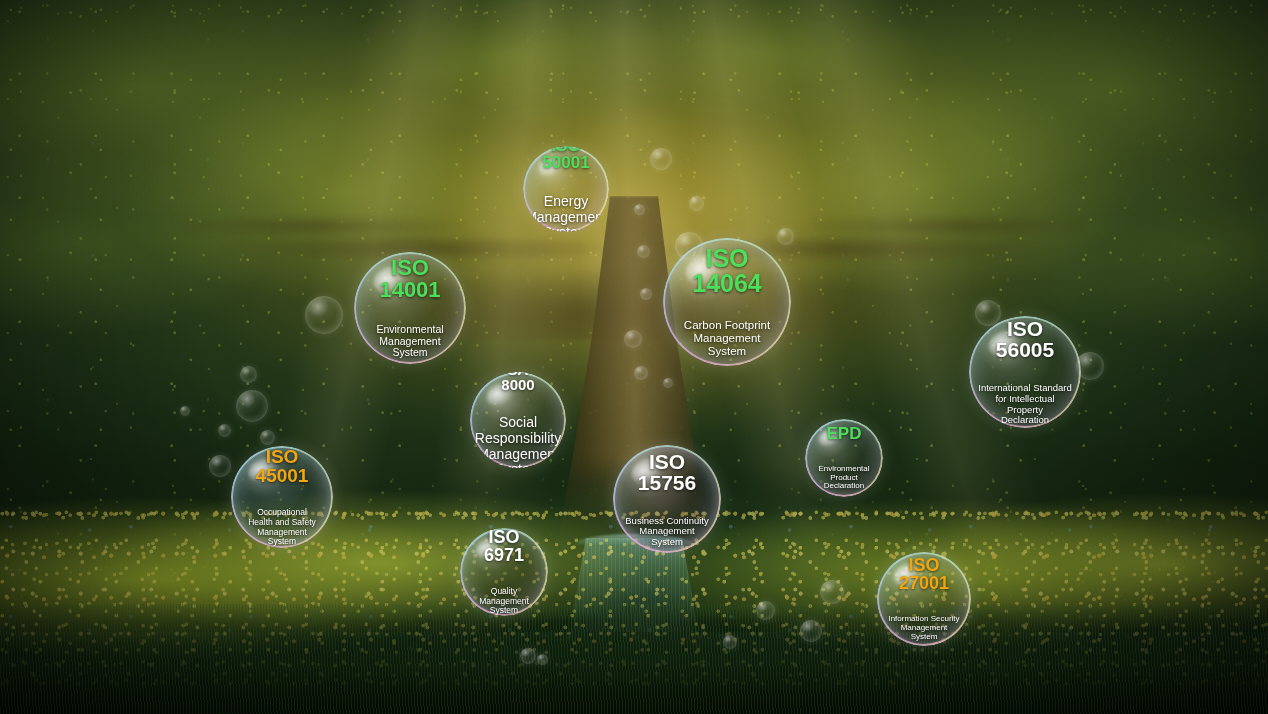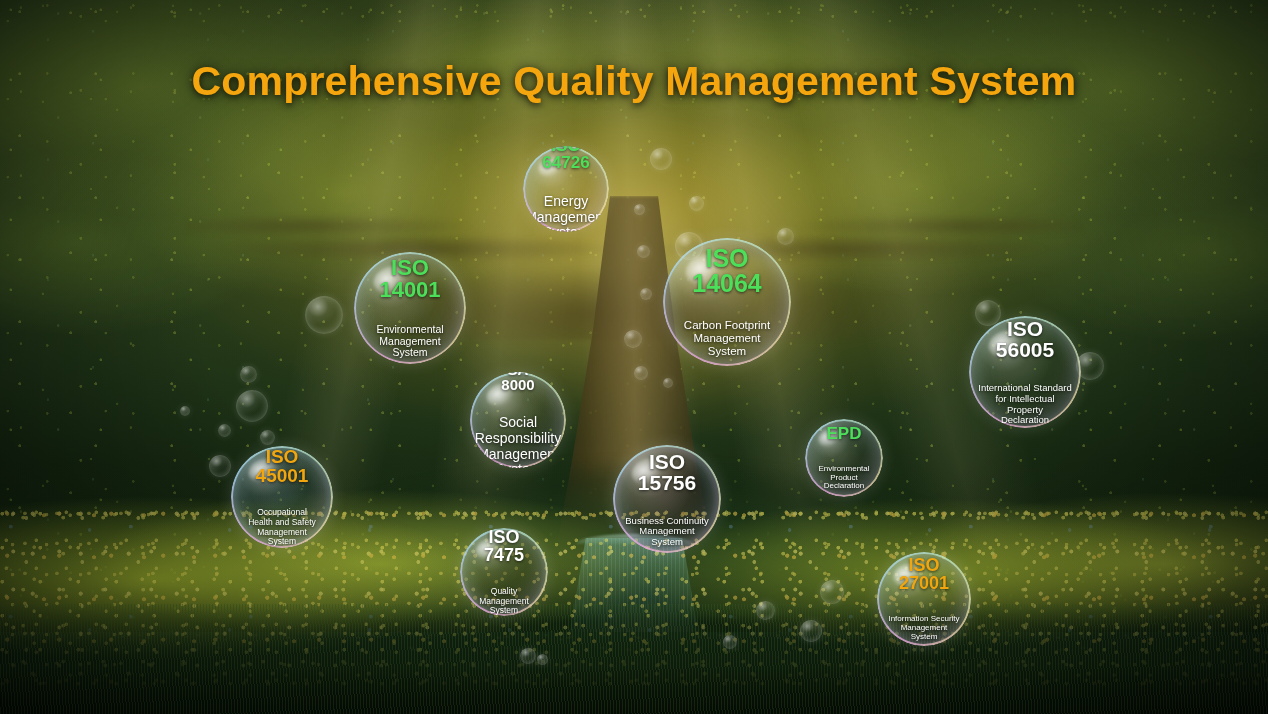--- a/index.html
+++ b/index.html
@@ -361,25 +361,24 @@
   <div class="deco" style="left:975px;top:300px;width:26px;height:26px;"></div>
   <div class="deco" style="left:820px;top:580px;width:24px;height:24px;"></div>
   <div class="deco" style="left:756px;top:601px;width:19px;height:19px;"></div>
   <div class="deco" style="left:800px;top:620px;width:22px;height:22px;"></div>
   <div class="deco" style="left:723px;top:635px;width:14px;height:14px;"></div>
   <div class="deco" style="left:520px;top:648px;width:16px;height:16px;"></div>
   <div class="deco" style="left:537px;top:654px;width:11px;height:11px;"></div>
 
   <div class="layer vignette"></div>
 
-  <div id="title">Comprehensive Quality Management System</div>
 
   <div class="bubble" style="left:523px;top:146px;width:86px;height:86px;">
     <div class="code code-green" style="font-size:17px;">
-      <span>ISO</span><br><span>64726</span>
+      <span>ISO</span><br><span>50001</span>
     </div>
     <div class="desc" style="font-size:14px;white-space:pre-line;">Energy
 Management
 System</div>
   </div>
 
   <div class="bubble" style="left:354px;top:252px;width:112px;height:112px;">
     <div class="code code-green" style="font-size:22px;">
       <span>ISO</span><br><span>14001</span>
     </div>
@@ -439,21 +438,21 @@
     <div class="code code-white" style="font-size:21px;">
       <span>ISO</span><br><span>15756</span>
     </div>
     <div class="desc" style="font-size:9.5px;white-space:pre-line;">Business Continuity
 Management
 System</div>
   </div>
 
   <div class="bubble dark" style="left:460px;top:528px;width:88px;height:88px;">
     <div class="code code-white" style="font-size:18px;">
-      <span>ISO</span><br><span>7475</span>
+      <span>ISO</span><br><span>6971</span>
     </div>
     <div class="desc" style="font-size:8.5px;white-space:pre-line;">Quality
 Management
 System</div>
   </div>
 
   <div class="bubble" style="left:877px;top:552px;width:94px;height:94px;">
     <div class="code code-amber" style="font-size:18px;">
       <span>ISO</span><br><span>27001</span>
     </div>

